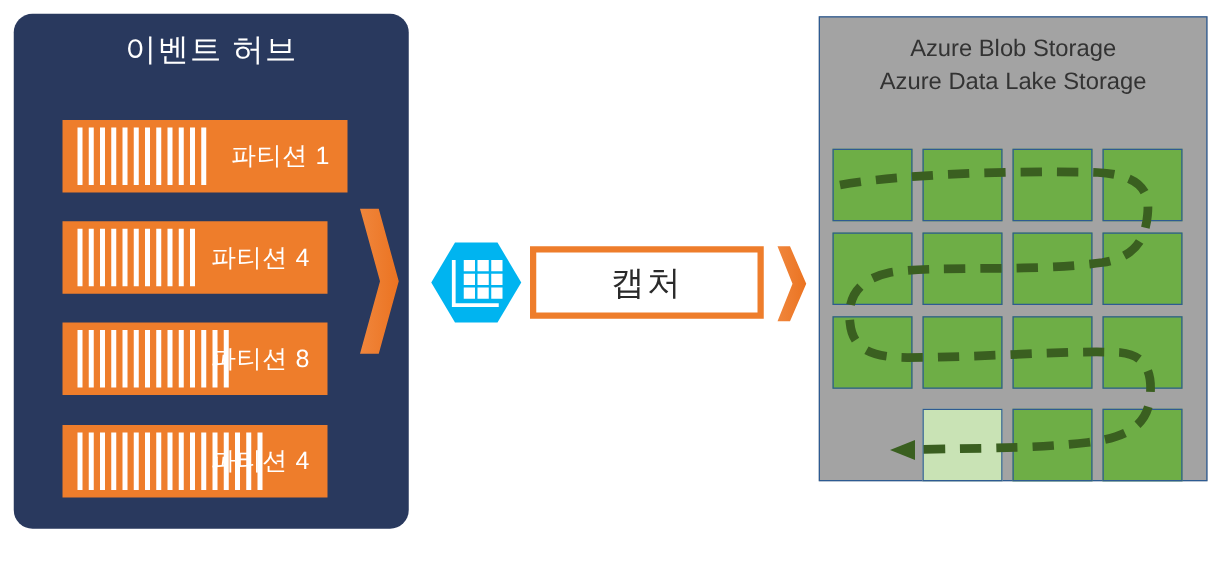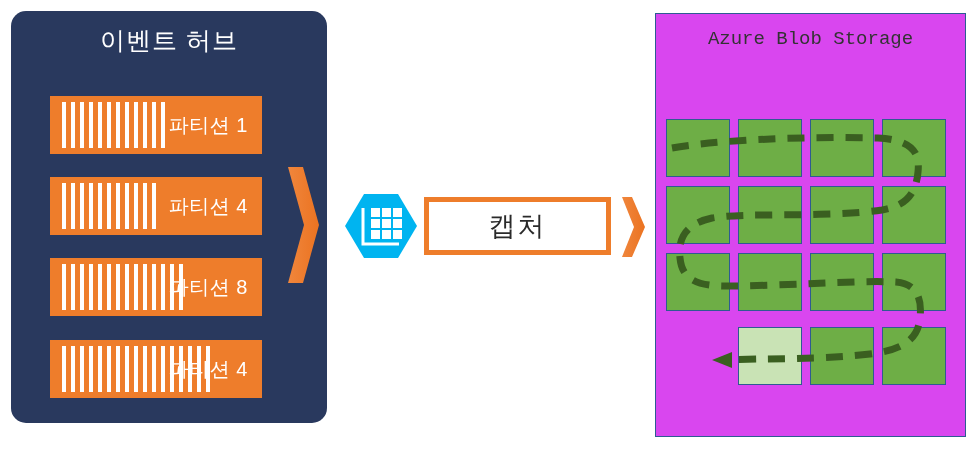--- a/index.html
+++ b/index.html
@@ -106,25 +106,24 @@
     letter-spacing: 2px;
     white-space: nowrap;
   }
 
   
   #storage-panel {
     position: absolute;
     left: 655px;
     top: 13px;
     width: 311px;
-    height: 424px;
+    height: 372px;
     box-sizing: border-box;
-    background: #d946ef;
+    background: #a3a3a3;
     border: 1.5px solid #2E5B92;
-    font-family: Liberation Mono, monospace;
   }
   #storage-title {
     position: absolute;
     left: 0;
     top: 13px;
     width: 100%;
     text-align: center;
     color: #333333;
     font-size: 19px;
     line-height: 1.35;
@@ -149,21 +148,21 @@
     height: 424px;
     pointer-events: none;
   }
 </style>
 </head>
 <body>
 
 <div id="event-hub-panel">
   <div id="event-hub-title">이벤트 허브</div>
   <div id="partition-list">
-      <div class="partition-row" style="top: 85px;">
+      <div class="partition-row" style="top: 85px; padding-left: 16px;">
         <div class="partition-stripes">
           <span></span>
           <span></span>
           <span></span>
           <span></span>
           <span></span>
           <span></span>
           <span></span>
           <span></span>
           <span></span>
@@ -277,20 +276,21 @@
         <stop offset="100%" stop-color="#EB7321"></stop>
       </linearGradient>
     </defs>
     <polygon points="2,1 12,1 25,31 12,61 2,61 14,31" fill="url(#chevGradB)"></polygon>
   </svg>
 </div>
 
 <div id="storage-panel">
   <div id="storage-title">
     <div>Azure Blob Storage</div>
+    <div>Azure Data Lake Storage</div>
   </div>
   <div id="storage-grid">
       <div class="storage-block" style="left: 10px; top: 105px; width: 64px; height: 58px;"></div>
       <div class="storage-block" style="left: 82px; top: 105px; width: 64px; height: 58px;"></div>
       <div class="storage-block" style="left: 154px; top: 105px; width: 64px; height: 58px;"></div>
       <div class="storage-block" style="left: 226px; top: 105px; width: 64px; height: 58px;"></div>
       <div class="storage-block" style="left: 10px; top: 172px; width: 64px; height: 58px;"></div>
       <div class="storage-block" style="left: 82px; top: 172px; width: 64px; height: 58px;"></div>
       <div class="storage-block" style="left: 154px; top: 172px; width: 64px; height: 58px;"></div>
       <div class="storage-block" style="left: 226px; top: 172px; width: 64px; height: 58px;"></div>

